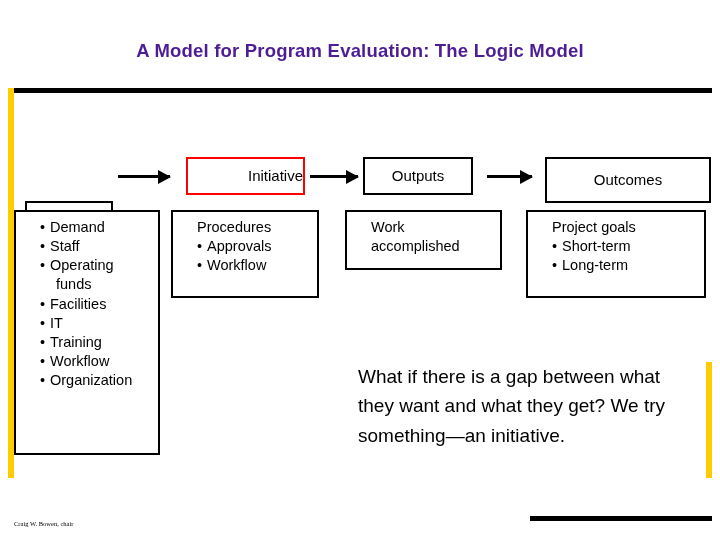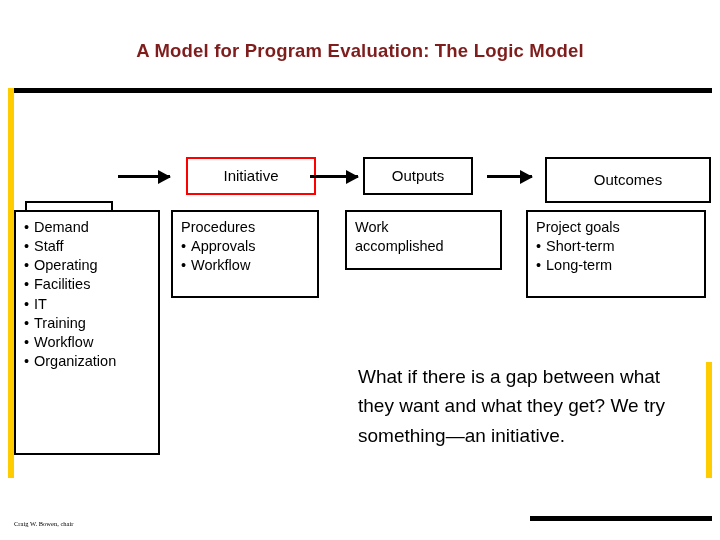--- a/index.html
+++ b/index.html
@@ -23,21 +23,21 @@
 
   
   .title {
     position: absolute;
     left: 0;
     top: 40px;
     width: 720px;
     text-align: center;
     font-size: 18.5px;
     font-weight: bold;
-    color: #7f1d1d;
+    color: #4c1d95;
     letter-spacing: 0.2px;
   }
 
   
   .top-rule {
     position: absolute;
     left: 8px;
     top: 88px;
     width: 704px;
     height: 5px;
@@ -78,21 +78,21 @@
     font-size: 15px;
     color: #000000;
     line-height: 1.1;
     display: flex;
     align-items: center;
     justify-content: center;
   }
   .hdr.red { border-color: #FF0000; }
 
   #hdr-inputs    { left: 25px;  top: 157px; width: 88px;  height: 38px; margin-top: 44px; }
-  #hdr-initiative{ left: 186px; top: 157px; width: 130px; height: 38px; }
+  #hdr-initiative{ left: 186px; top: 157px; width: 119px; height: 38px; justify-content: flex-end; }
   #hdr-outputs   { left: 363px; top: 157px; width: 110px; height: 38px; }
   #hdr-outcomes  { left: 545px; top: 157px; width: 166px; height: 46px; }
 
   
   .arrow {
     position: absolute;
     height: 3px;
     background: #000000;
   }
   .arrow::after {
@@ -110,21 +110,21 @@
   #arrow-3 { left: 487px; top: 175px; width: 45px; }
 
   
   .box {
     position: absolute;
     box-sizing: border-box;
     border: 2px solid #000000;
     background: #ffffff;
     font-size: 14.5px;
     color: #000000;
-    padding: 6px 8px 6px 8px;
+    padding: 6px 8px 6px 24px;
     line-height: 1.32;
   }
   #box-inputs    { left: 14px;  top: 210px; width: 146px; height: 245px; }
   #box-initiative{ left: 171px; top: 210px; width: 148px; height: 88px; }
   #box-outputs   { left: 345px; top: 210px; width: 157px; height: 60px; }
   #box-outcomes  { left: 526px; top: 210px; width: 180px; height: 88px; }
 
   .bullet-line { white-space: nowrap; }
   .bullet-line .b { display: inline-block; width: 10px; }
   .cont { padding-left: 16px; white-space: nowrap; }
@@ -177,20 +177,21 @@
   </div>
 
   <div class="arrow" id="arrow-1"></div>
   <div class="arrow" id="arrow-2"></div>
   <div class="arrow" id="arrow-3"></div>
 
   <div class="box" id="box-inputs">
     <div class="bullet-line"><span class="b">•</span><span>Demand</span></div>
     <div class="bullet-line"><span class="b">•</span><span>Staff</span></div>
     <div class="bullet-line"><span class="b">•</span><span>Operating</span></div>
+    <div class="cont">funds</div>
     <div class="bullet-line"><span class="b">•</span><span>Facilities</span></div>
     <div class="bullet-line"><span class="b">•</span><span>IT</span></div>
     <div class="bullet-line"><span class="b">•</span><span>Training</span></div>
     <div class="bullet-line"><span class="b">•</span><span>Workflow</span></div>
     <div class="bullet-line"><span class="b">•</span><span>Organization</span></div>
   </div>
 
   <div class="box" id="box-initiative">
     <div class="plain">Procedures</div>
     <div class="bullet-line"><span class="b">•</span><span>Approvals</span></div>

